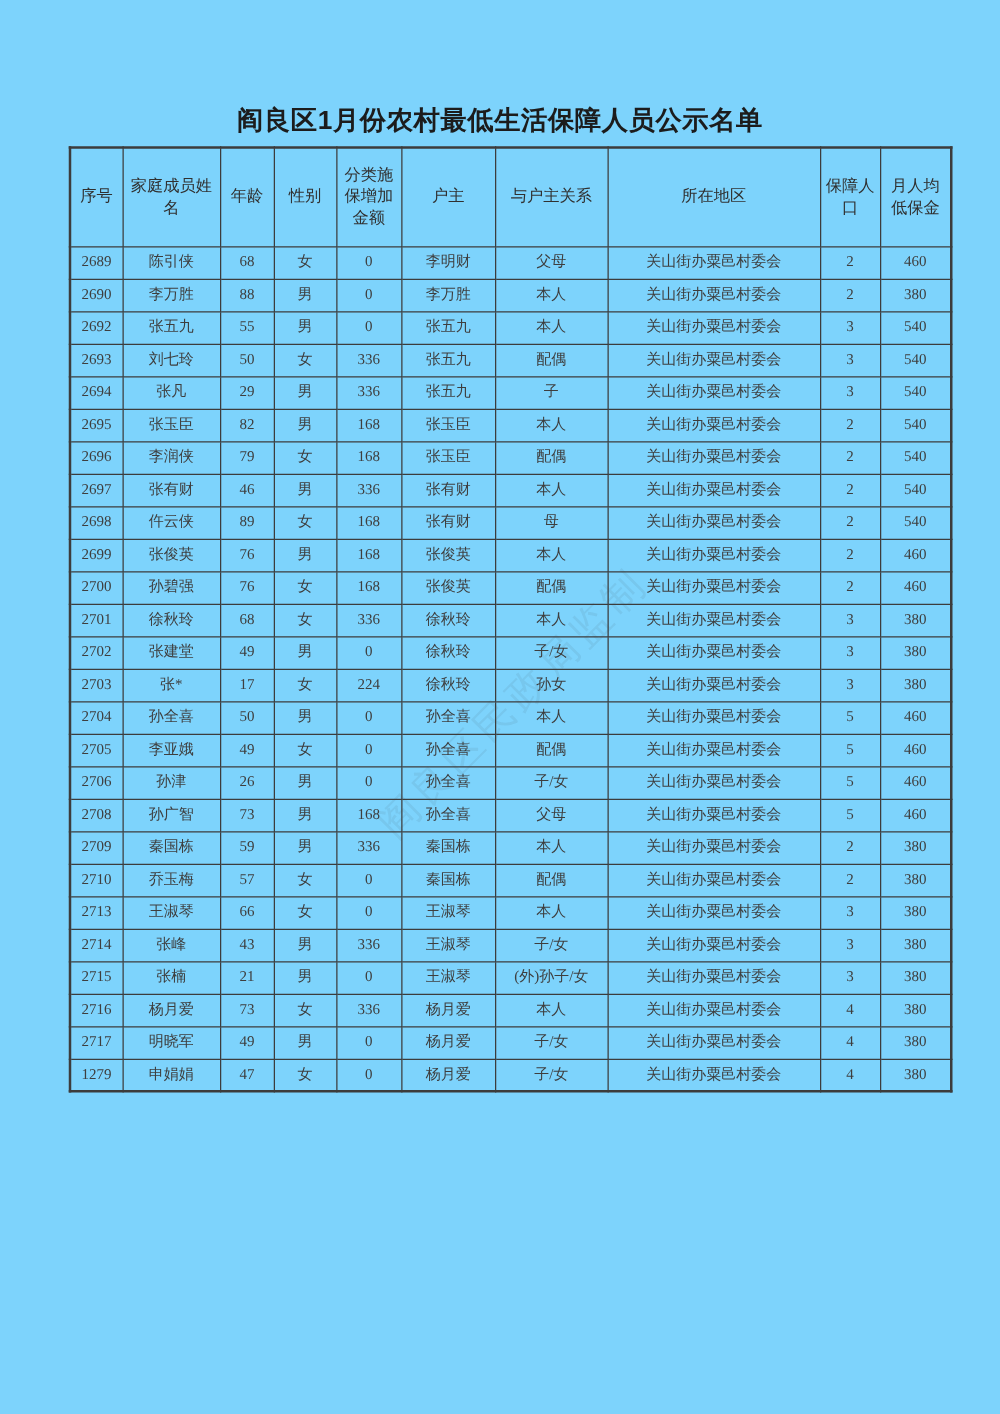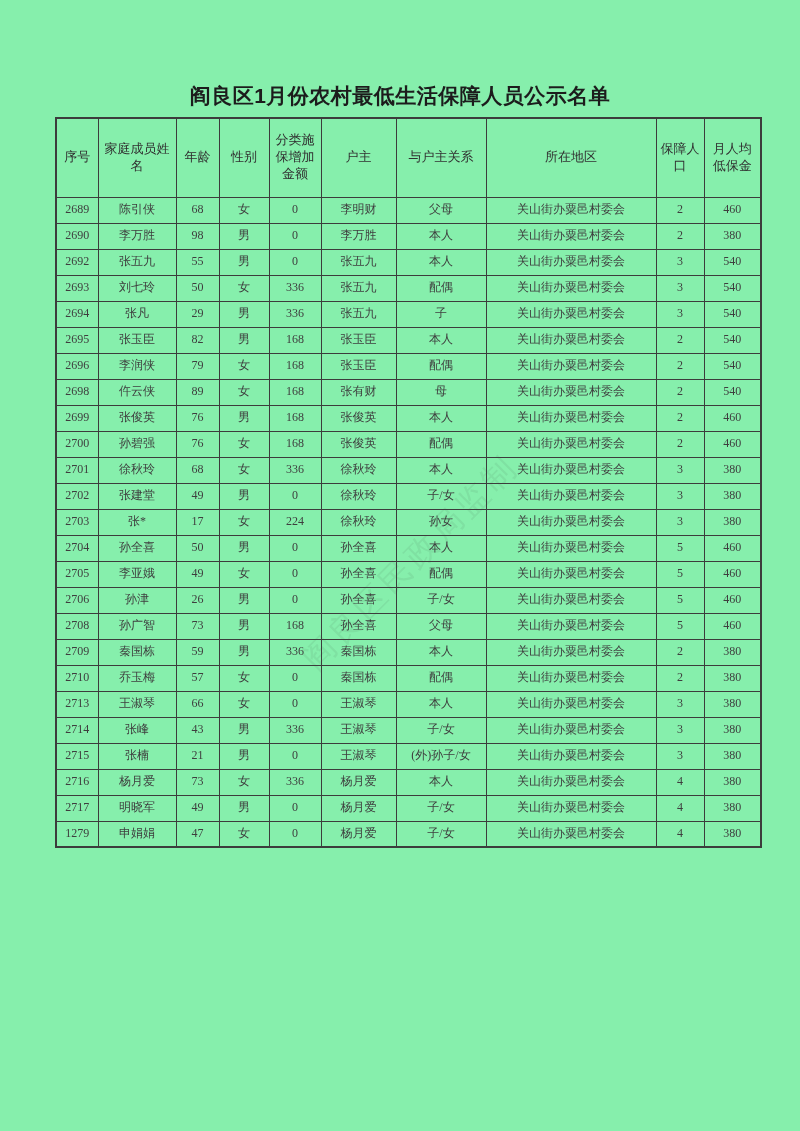--- a/index.html
+++ b/index.html
@@ -4,21 +4,21 @@
 <style>
   html, body {
     margin: 0;
     padding: 0;
     background: #ffffff;
   }
   .page {
     position: relative;
     width: 800px;
     height: 1131px;
-    background: #86efac;
+    background: #7dd3fc;
     overflow: hidden;
     font-family: "Liberation Serif", "DejaVu Serif", serif;
     color: #3a3a3a;
   }
   .title {
     position: absolute;
     top: 82px;
     left: 0;
     width: 100%;
     margin: 0;
@@ -130,21 +130,21 @@
           <td>0</td>
           <td>李明财</td>
           <td>父母</td>
           <td>关山街办粟邑村委会</td>
           <td>2</td>
           <td>460</td>
         </tr>
         <tr>
           <td>2690</td>
           <td>李万胜</td>
-          <td>98</td>
+          <td>88</td>
           <td>男</td>
           <td>0</td>
           <td>李万胜</td>
           <td>本人</td>
           <td>关山街办粟邑村委会</td>
           <td>2</td>
           <td>380</td>
         </tr>
         <tr>
           <td>2692</td>
@@ -195,20 +195,32 @@
           <td>540</td>
         </tr>
         <tr>
           <td>2696</td>
           <td>李润侠</td>
           <td>79</td>
           <td>女</td>
           <td>168</td>
           <td>张玉臣</td>
           <td>配偶</td>
+          <td>关山街办粟邑村委会</td>
+          <td>2</td>
+          <td>540</td>
+        </tr>
+        <tr>
+          <td>2697</td>
+          <td>张有财</td>
+          <td>46</td>
+          <td>男</td>
+          <td>336</td>
+          <td>张有财</td>
+          <td>本人</td>
           <td>关山街办粟邑村委会</td>
           <td>2</td>
           <td>540</td>
         </tr>
         <tr>
           <td>2698</td>
           <td>仵云侠</td>
           <td>89</td>
           <td>女</td>
           <td>168</td>

